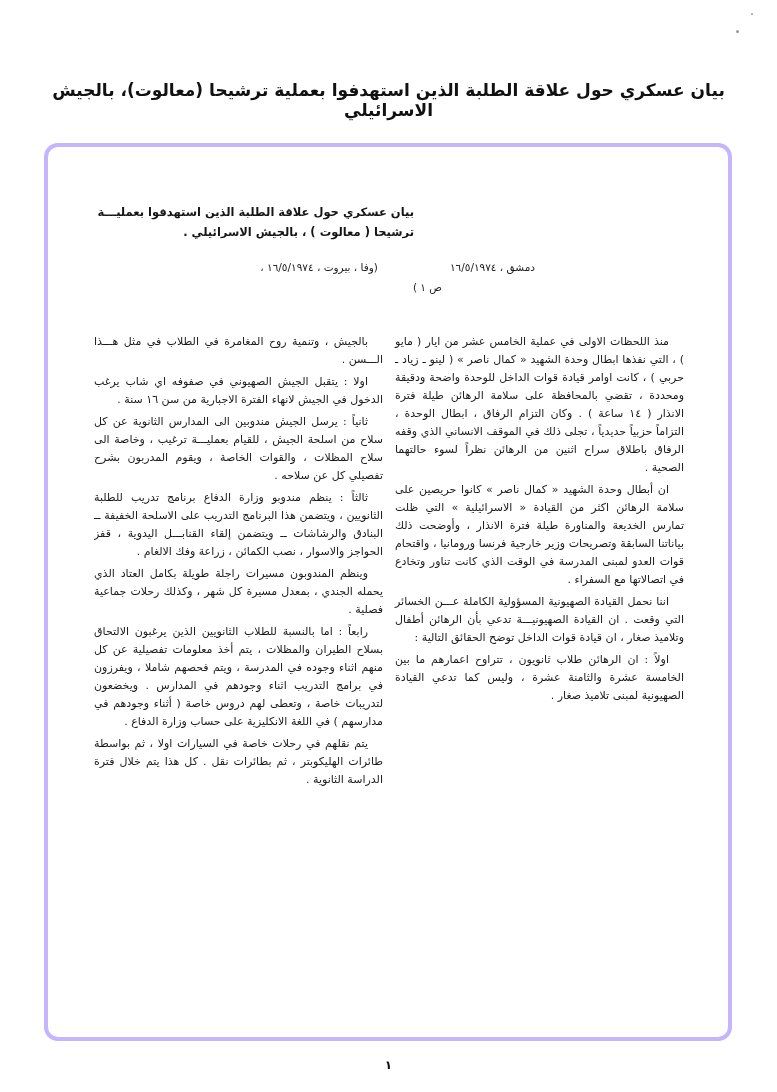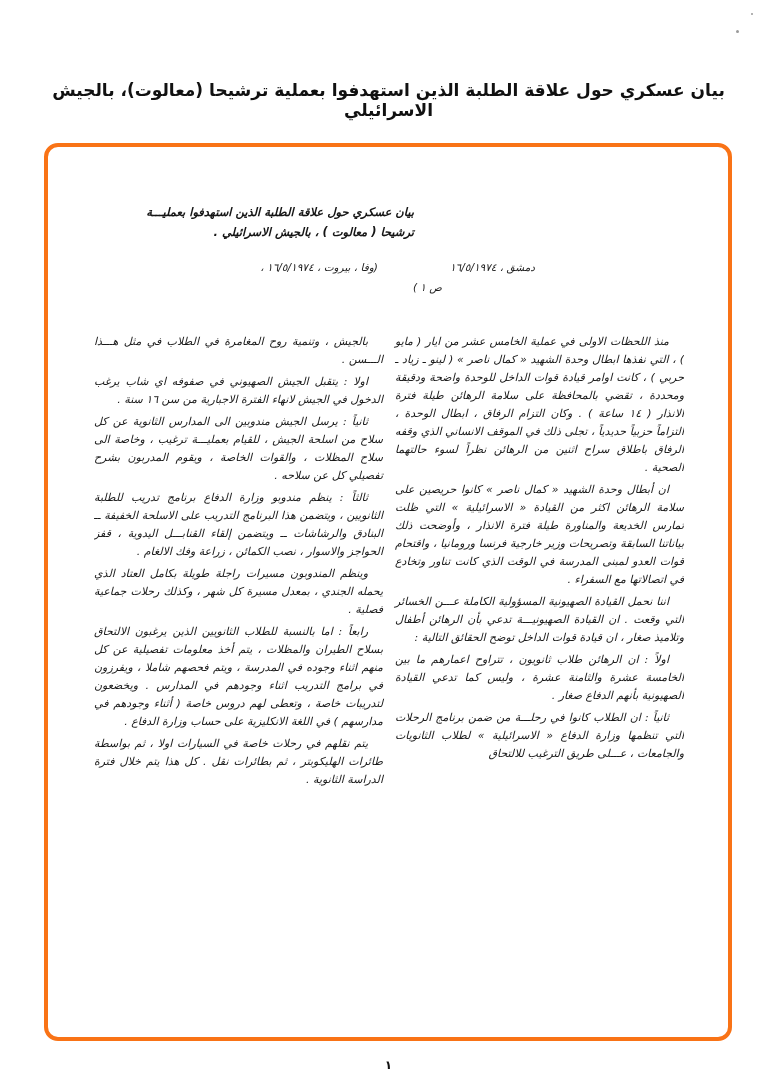--- a/index.html
+++ b/index.html
@@ -13,21 +13,21 @@
   .speck.a2{width:2px;height:2px;right:24px;top:13px;}
 
   
   .header{position:absolute;top:80px;left:40px;right:40px;text-align:center;direction:rtl;}
   .hdr-title{font-size:17px;font-weight:bold;letter-spacing:0;color:#111;}
   .hdr-source{font-size:9px;font-weight:bold;margin-top:9px;color:#222;}
 
   
   .frame{
     position:absolute;left:44px;top:143px;width:680px;height:890px;
-    border:4px solid #f97316;border-radius:14px;background:#ffffff;font-style:italic;
+    border:4px solid #c4b5fd;border-radius:14px;background:#ffffff;
   }
   .doc-title{
     position:absolute;top:55px;right:314px;direction:rtl;text-align:right;
     font-weight:bold;font-size:11.5px;line-height:20px;color:#151515;white-space:nowrap;
   }
   .dateline{
     position:absolute;top:114px;right:193px;direction:rtl;display:flex;gap:72px;
     font-size:10.5px;color:#1c1c1c;white-space:nowrap;
   }
   .dateline-cont{
@@ -72,22 +72,21 @@
       <span>(وفا ، بيروت ، ١٦/٥/١٩٧٤ ،</span>
     </div>
     <div class="dateline-cont">ص ١ )</div>
 
     <div class="columns">
 
       <div class="col">
         <p>منذ اللحظات الاولى في عملية الخامس عشر من ايار ( مايو ) ، التي نفذها ابطال وحدة الشهيد « كمال ناصر » ( لينو ـ زياد ـ حربي ) ، كانت اوامر قيادة قوات الداخل للوحدة واضحة ودقيقة ومحددة ، تقضي بالمحافظة على سلامة الرهائن طيلة فترة الانذار ( ١٤ ساعة ) . وكان التزام الرفاق ، ابطال الوحدة ، التزاماً حزبياً حديدياً ، تجلى ذلك في الموقف الانساني الذي وقفه الرفاق باطلاق سراح اثنين من الرهائن نظراً لسوء حالتهما الصحية .</p>
         <p>ان أبطال وحدة الشهيد « كمال ناصر » كانوا حريصين على سلامة الرهائن اكثر من القيادة « الاسرائيلية » التي ظلت تمارس الخديعة والمناورة طيلة فترة الانذار ، وأوضحت ذلك بياناتنا السابقة وتصريحات وزير خارجية فرنسا ورومانيا ، واقتحام قوات العدو لمبنى المدرسة في الوقت الذي كانت تناور وتخادع في اتصالاتها مع السفراء .</p>
         <p>اننا نحمل القيادة الصهيونية المسؤولية الكاملة عـــن الخسائر التي وقعت . ان القيادة الصهيونيـــة تدعي بأن الرهائن أطفال وتلاميذ صغار ، ان قيادة قوات الداخل توضح الحقائق التالية :</p>
-        <p>اولاً : ان الرهائن طلاب ثانويون ، تتراوح اعمارهم ما بين الخامسة عشرة والثامنة عشرة ، وليس كما تدعي القيادة الصهيونية بأنهم الدفاع صغار .</p>
-        <p>ثانياً : ان الطلاب كانوا في رحلـــة من ضمن برنامج الرحلات التي تنظمها وزارة الدفاع « الاسرائيلية » لطلاب الثانويات والجامعات ، عـــلى طريق الترغيب للالتحاق</p>
+        <p>اولاً : ان الرهائن طلاب ثانويون ، تتراوح اعمارهم ما بين الخامسة عشرة والثامنة عشرة ، وليس كما تدعي القيادة الصهيونية لمبنى تلاميذ صغار .</p>
       </div>
 
       <div class="col">
         <p>بالجيش ، وتنمية روح المغامرة في الطلاب في مثل هـــذا الـــسن .</p>
         <p>اولا : يتقبل الجيش الصهيوني في صفوفه اي شاب يرغب الدخول في الجيش لانهاء الفترة الاجبارية من سن ١٦ سنة .</p>
         <p>ثانياً : يرسل الجيش مندوبين الى المدارس الثانوية عن كل سلاح من اسلحة الجيش ، للقيام بعمليـــة ترغيب ، وخاصة الى سلاح المظلات ، والقوات الخاصة ، ويقوم المدربون بشرح تفصيلي كل عن سلاحه .</p>
         <p>ثالثاً : ينظم مندوبو وزارة الدفاع برنامج تدريب للطلبة الثانويين ، ويتضمن هذا البرنامج التدريب على الاسلحة الخفيفة ــ البنادق والرشاشات ــ ويتضمن إلقاء القنابـــل اليدوية ، قفز الحواجز والاسوار ، نصب الكمائن ، زراعة وفك الالغام .</p>
         <p>وينظم المندوبون مسيرات راجلة طويلة بكامل العتاد الذي يحمله الجندي ، بمعدل مسيرة كل شهر ، وكذلك رحلات جماعية فصلية .</p>
         <p>رابعاً : اما بالنسبة للطلاب الثانويين الذين يرغبون الالتحاق بسلاح الطيران والمظلات ، يتم أخذ معلومات تفصيلية عن كل منهم اثناء وجوده في المدرسة ، ويتم فحصهم شاملا ، ويفرزون في برامج التدريب اثناء وجودهم في المدارس . ويخضعون لتدريبات خاصة ، وتعطى لهم دروس خاصة ( أثناء وجودهم في مدارسهم ) في اللغة الانكليزية على حساب وزارة الدفاع .</p>
         <p>يتم نقلهم في رحلات خاصة في السيارات اولا ، ثم بواسطة طائرات الهليكوبتر ، ثم بطائرات نقل . كل هذا يتم خلال فترة الدراسة الثانوية .</p>

